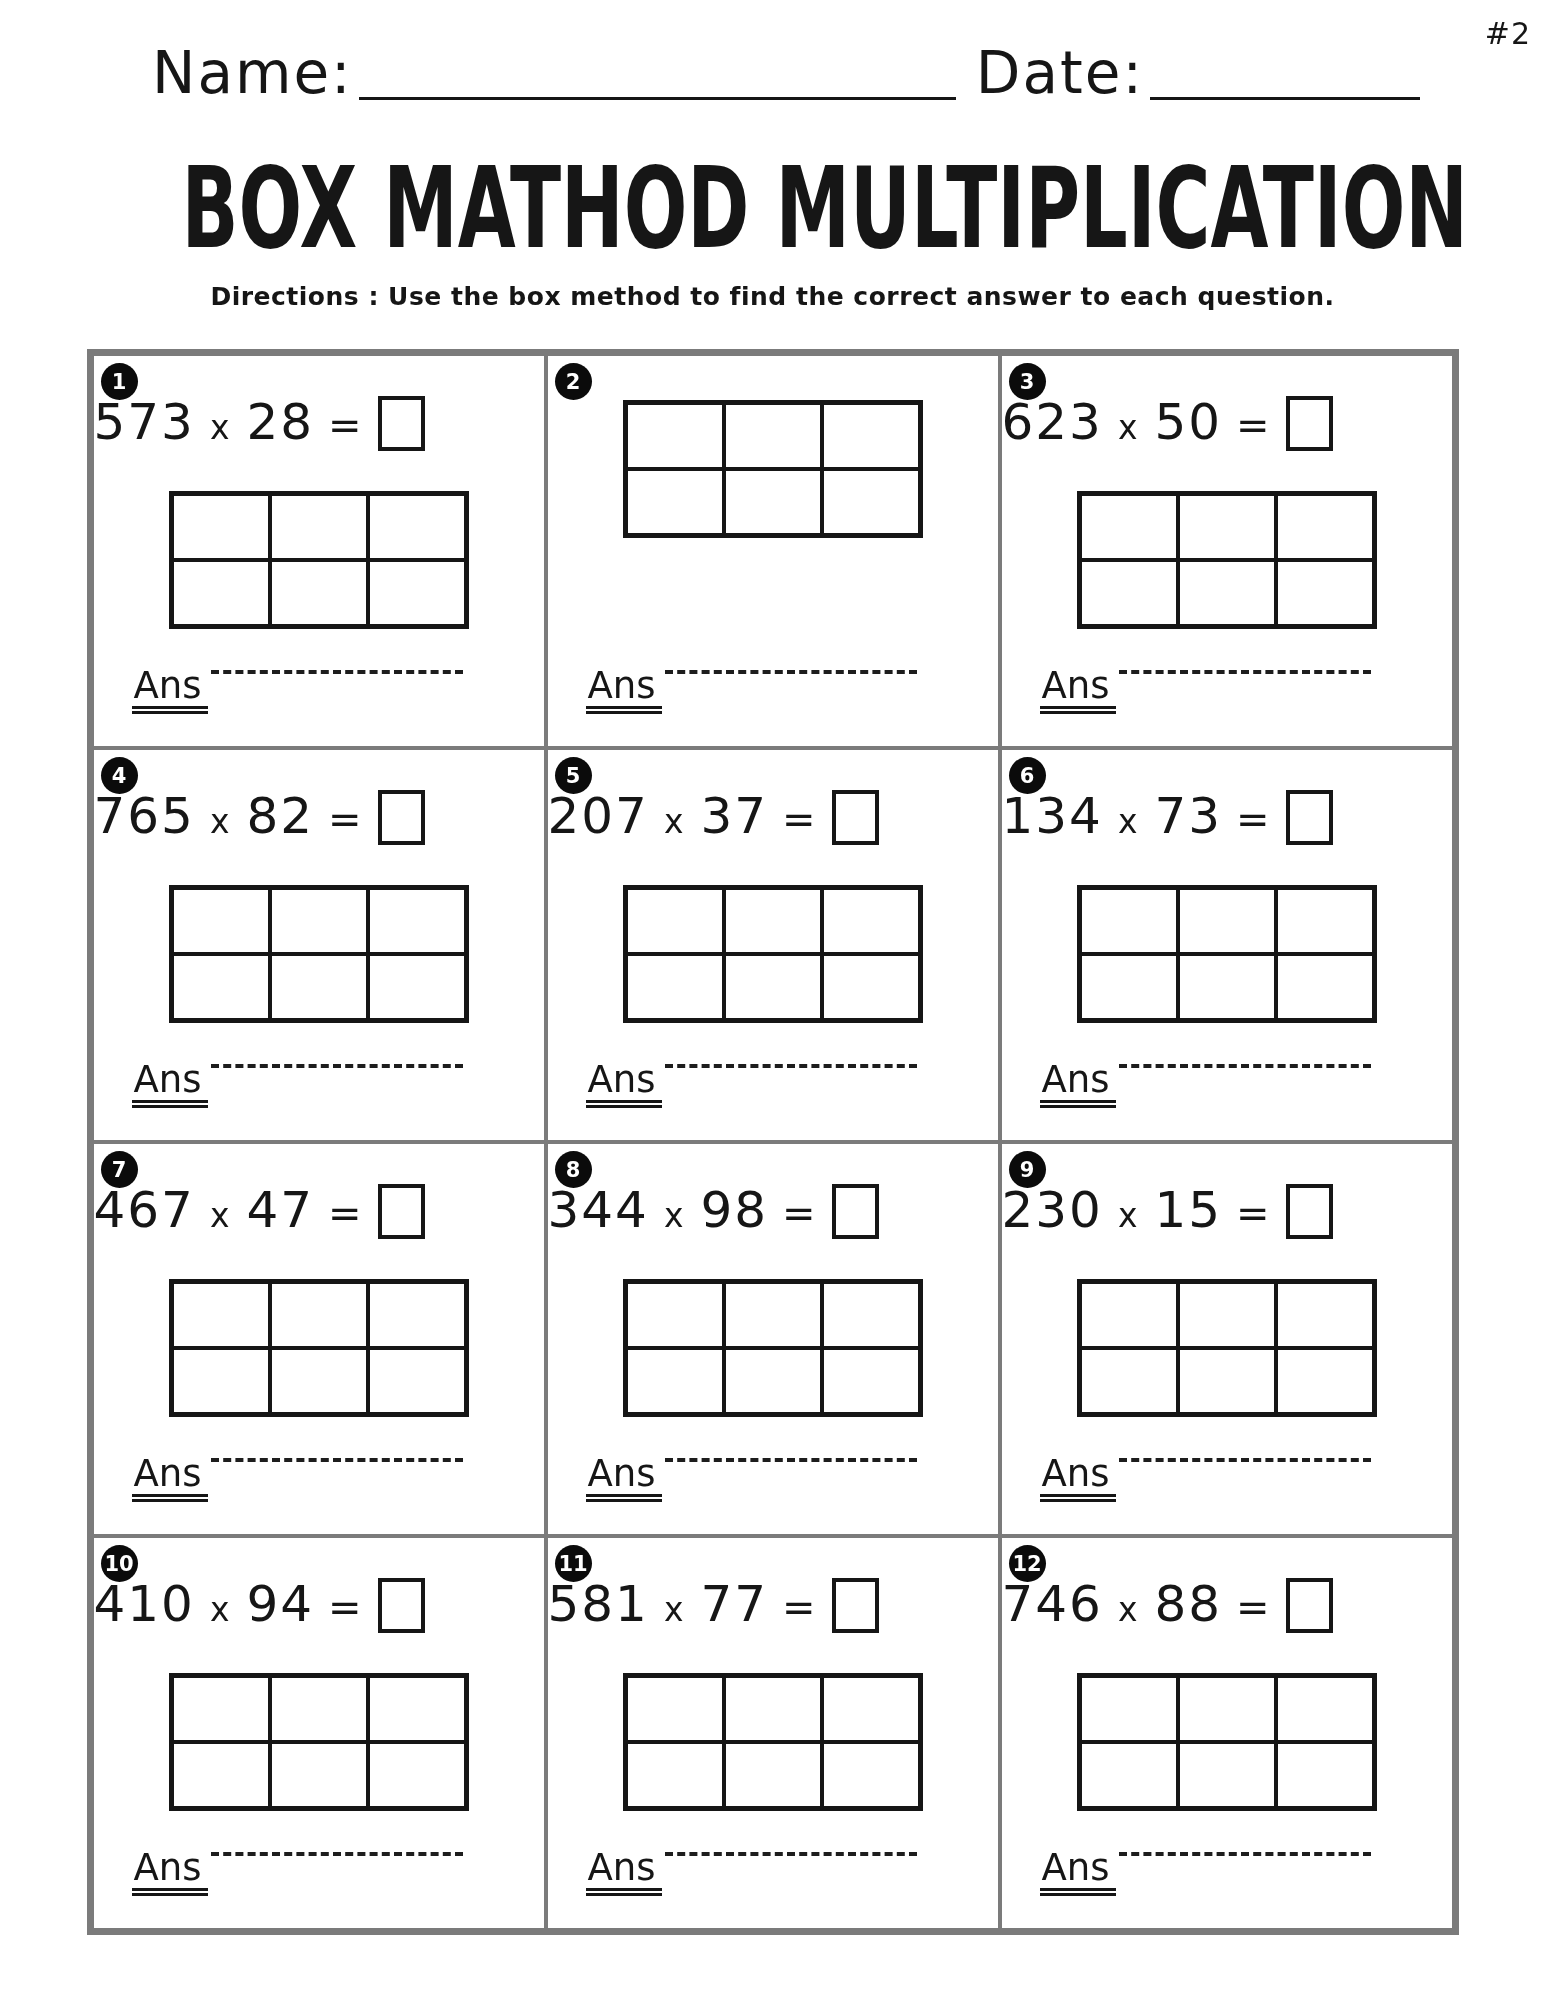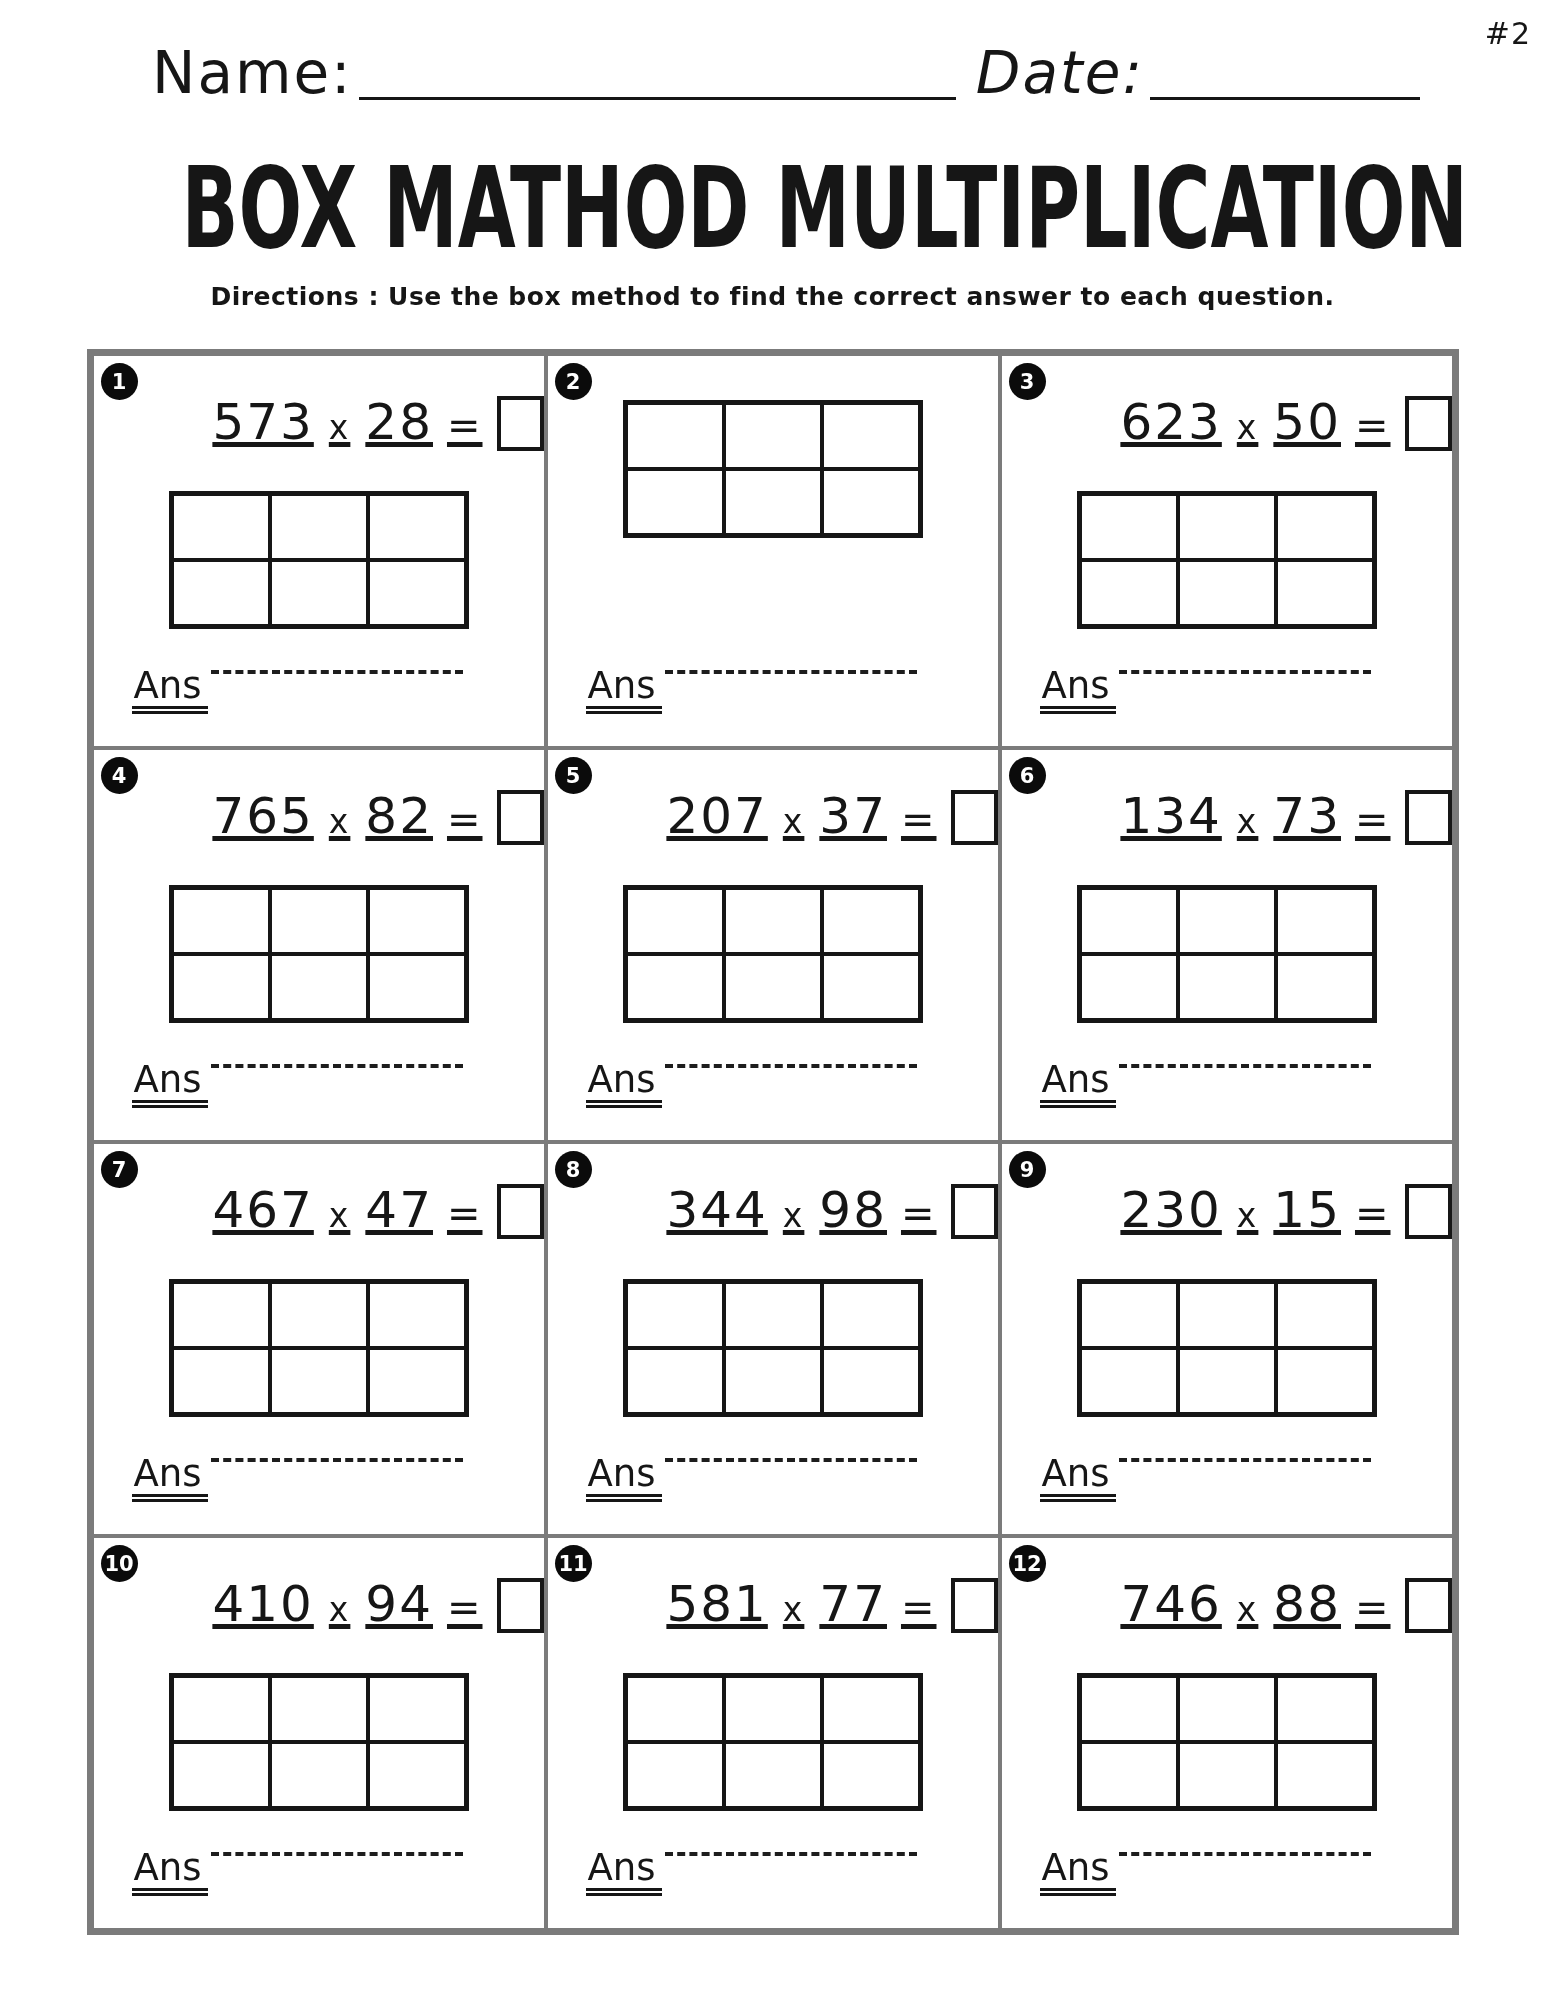--- a/index.html
+++ b/index.html
@@ -26,21 +26,21 @@
   }
   .field-label { white-space: nowrap; letter-spacing: 2px; }
   .name-line {
     flex: 1; border-bottom: 3px solid #161616;
     margin: 0 0 2px 6px; height: 4px;
   }
   .date-line {
     width: 270px; border-bottom: 3px solid #161616;
     margin: 0 0 2px 6px; height: 4px;
   }
-  .date-label { margin-left: 20px; font-style: italic; }
+  .date-label { margin-left: 20px; }
 
   
   .title-row { text-align: center; margin-top: 46px; height: 118px; }
   .worksheet-title {
     display: inline-block; white-space: nowrap;
     font-size: 96px; font-weight: bold; line-height: 1.1;
     letter-spacing: 0px;
     transform: scale(0.78, 1.16);
     transform-origin: center top;
   }
@@ -64,24 +64,23 @@
 
   .badge {
     position: absolute; top: 7px; left: 7px;
     width: 37px; height: 37px; border-radius: 50%;
     background: #0b0b0b; color: #ffffff;
     display: flex; align-items: center; justify-content: center;
     font-size: 21px; font-weight: bold;
   }
 
   .equation {
-    text-align: right; margin-top: 28px;
+    text-align: left; margin-top: 28px;
     font-size: 50px; letter-spacing: 2px; white-space: nowrap;
     line-height: 1;
-    text-decoration: underline;
   }
   .equation .op { font-size: 33px; margin: 0 15px; }
   .equation .eq { font-size: 40px; margin: 0 4px 0 14px; }
   .ansbox {
     display: inline-block; width: 47px; height: 55px;
     border: 4px solid #161616; background: #fff;
     transform: translateY(12px); margin-left: 10px;
   }
 
   .boxgrid {

